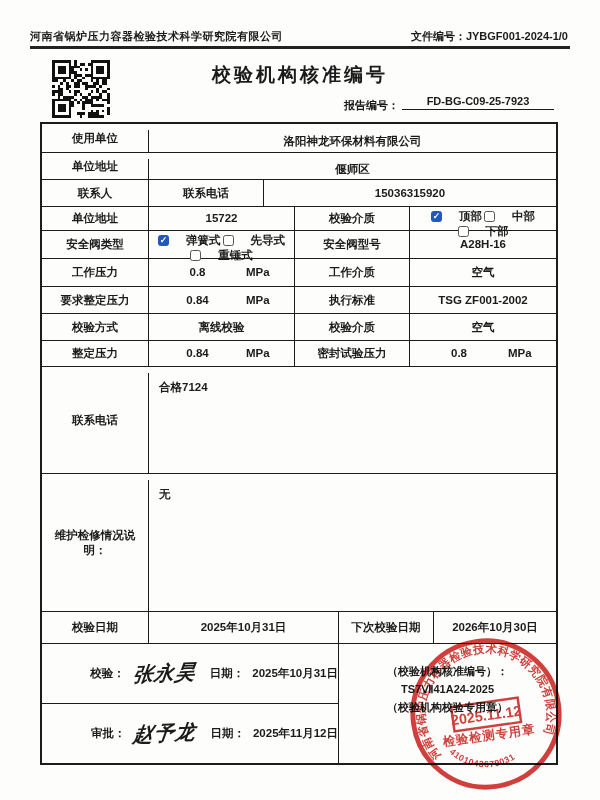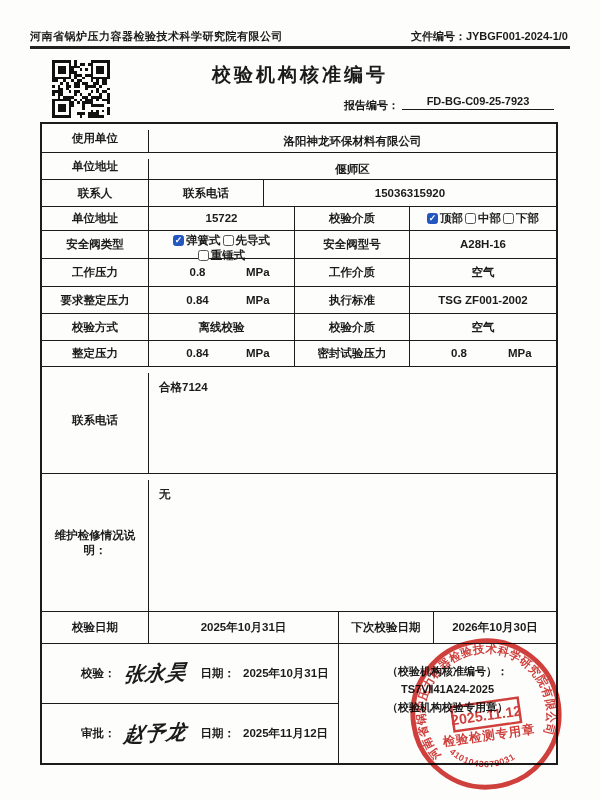--- a/index.html
+++ b/index.html
@@ -36,34 +36,34 @@
   .rest{flex:1;margin-top:6px;}
   .topleft{align-items:flex-start;justify-content:flex-start;text-align:left;padding:7px 10px;}
 
   
   .pcell{padding:0;}
   .pv{flex:1;text-align:center;}
   .pu{flex:0 0 48px;text-align:left;}
 
   
   .optwrap{flex-wrap:wrap;row-gap:1px;column-gap:2px;padding:2px 3px;}
-  .opt{display:inline-flex;align-items:center;gap:2px;white-space:nowrap;}
+  .opt{display:inline-flex;align-items:center;gap:17px;white-space:nowrap;}
   .cb{width:11px;height:11px;border:1.4px solid #555;border-radius:2.5px;box-sizing:border-box;
       display:inline-block;position:relative;background:#fff;flex:none;}
   .cb.on{background:var(--check-blue,#2456c0);border-color:var(--check-blue,#2456c0);}
   .cb.on::after{content:"✓";position:absolute;left:0;top:-1px;width:100%;height:100%;
       color:#fff;font-size:9px;line-height:11px;text-align:center;font-weight:bold;}
 
   
   .d1{flex:0 0 106px;} .d2{flex:0 0 190px;} .d3{flex:0 0 95px;} .d4{flex:1;}
 
   
   .sigwrap{display:flex;height:120px;border-top:1px solid #1c1c1c;box-sizing:border-box;}
   .sigleft{flex:0 0 296px;display:flex;flex-direction:column;}
-  .sigrow{flex:1;display:flex;align-items:center;padding-left:39px;gap:8px;font-size:11.5px;font-weight:bold;box-sizing:border-box;}
+  .sigrow{flex:1;display:flex;align-items:center;padding-left:39px;gap:8px;font-size:11.5px;font-weight:bold;box-sizing:border-box;justify-content:flex-end;}
   .sigrow + .sigrow{border-top:1px solid #1c1c1c;}
   .sig{font-family:"DejaVu Serif",serif;font-style:italic;font-weight:bold;font-size:20px;
        display:inline-block;transform:rotate(-3deg) skewX(-10deg);letter-spacing:1px;white-space:nowrap;}
   .sigdate{margin-left:6px;}
   .sigright{flex:1;border-left:1px solid #1c1c1c;box-sizing:border-box;display:flex;flex-direction:column;
             align-items:center;padding-top:20px;gap:4px;font-size:11px;font-weight:bold;}
 
   
   .stamp{position:absolute;left:407px;top:635px;width:158px;height:158px;
          transform:rotate(-8deg);opacity:.9;mix-blend-mode:multiply;color:var(--stamp-red,#cf2f2f);}

